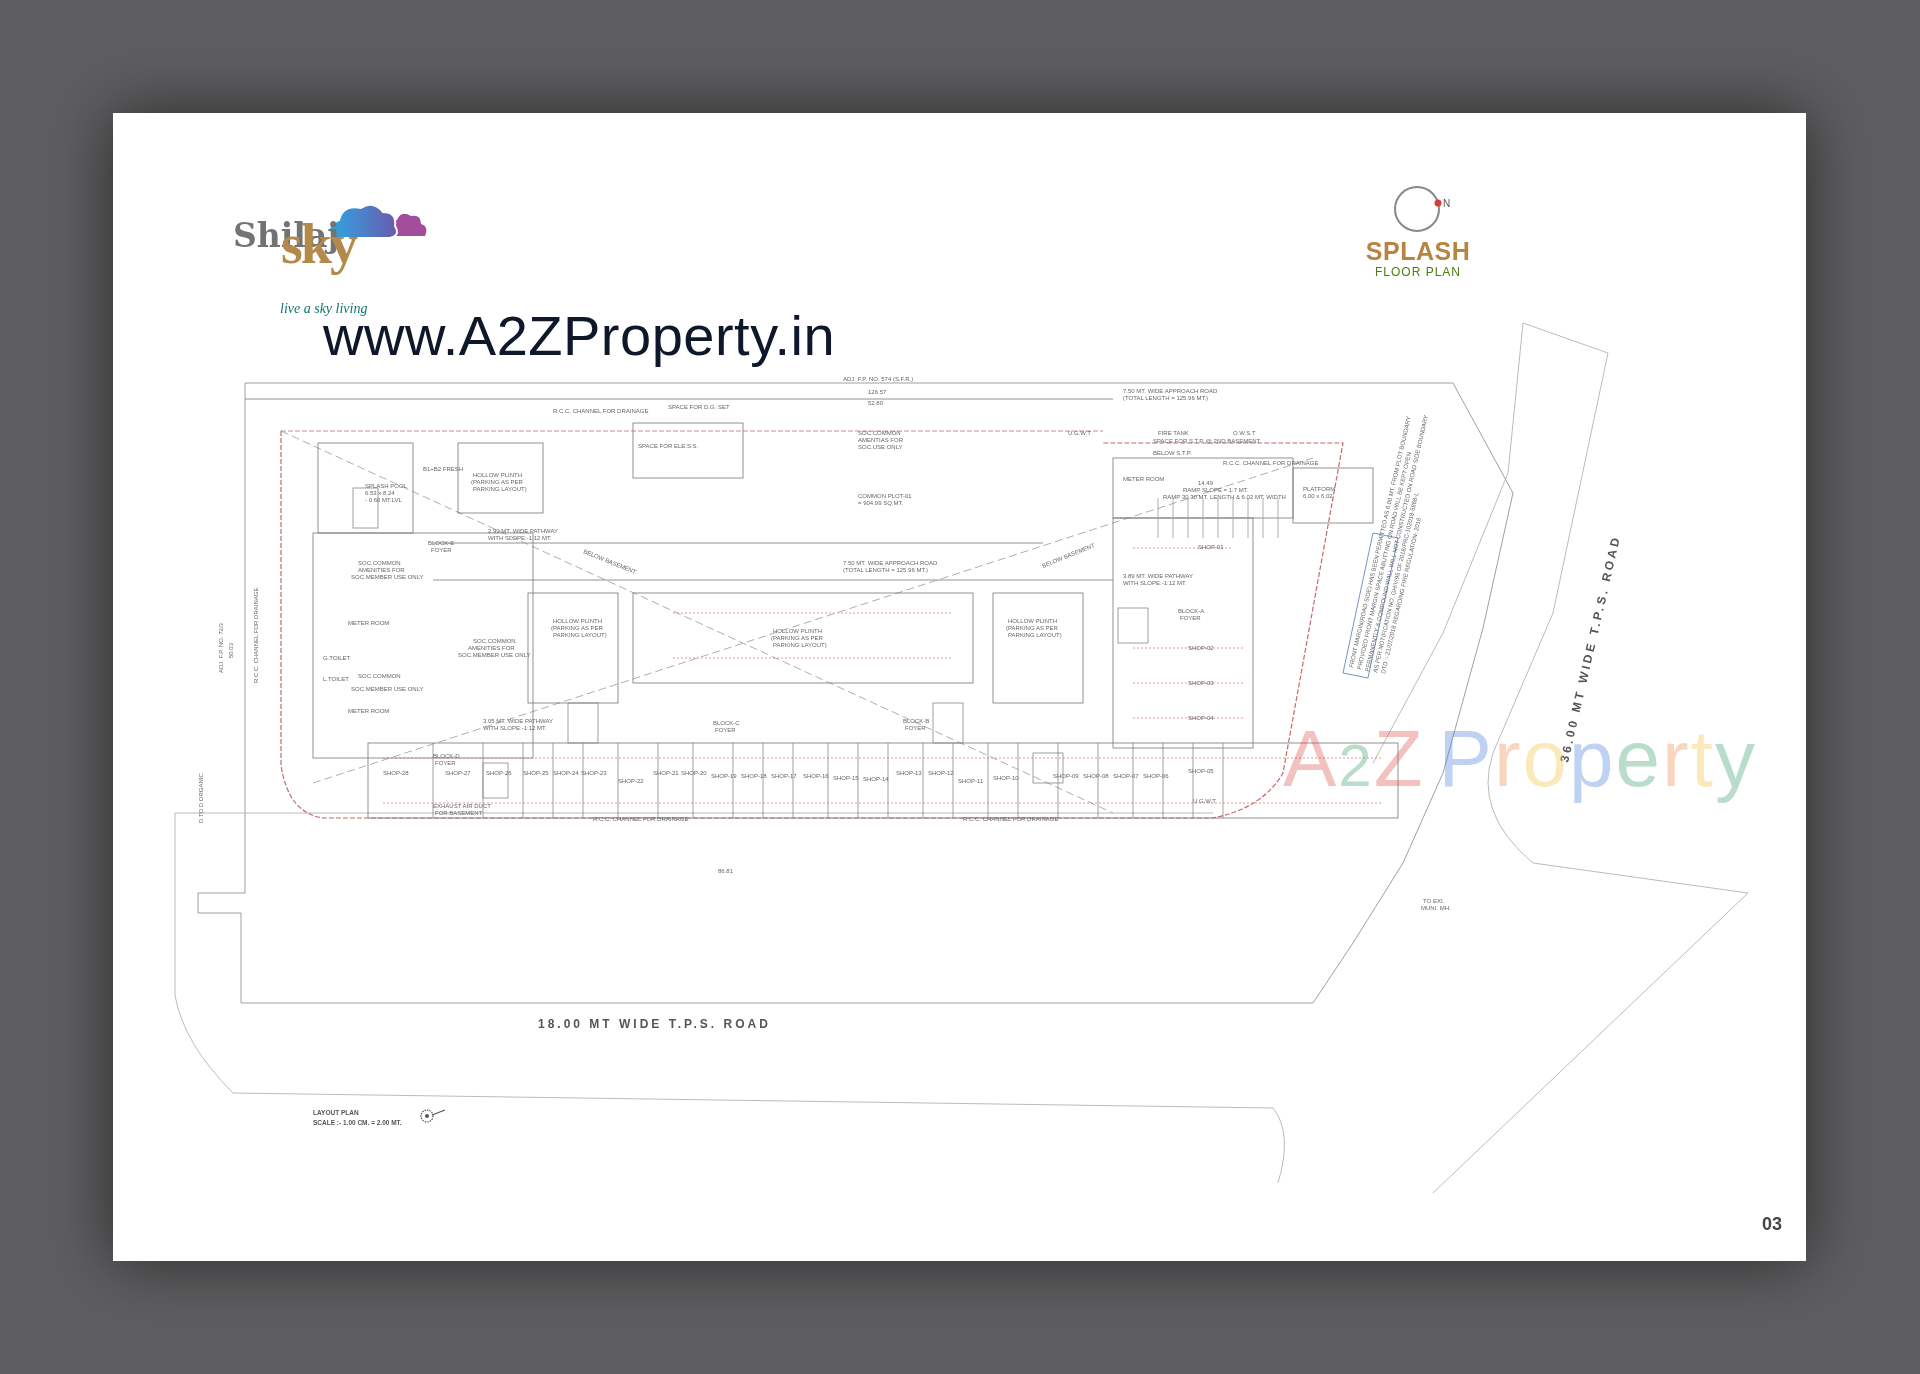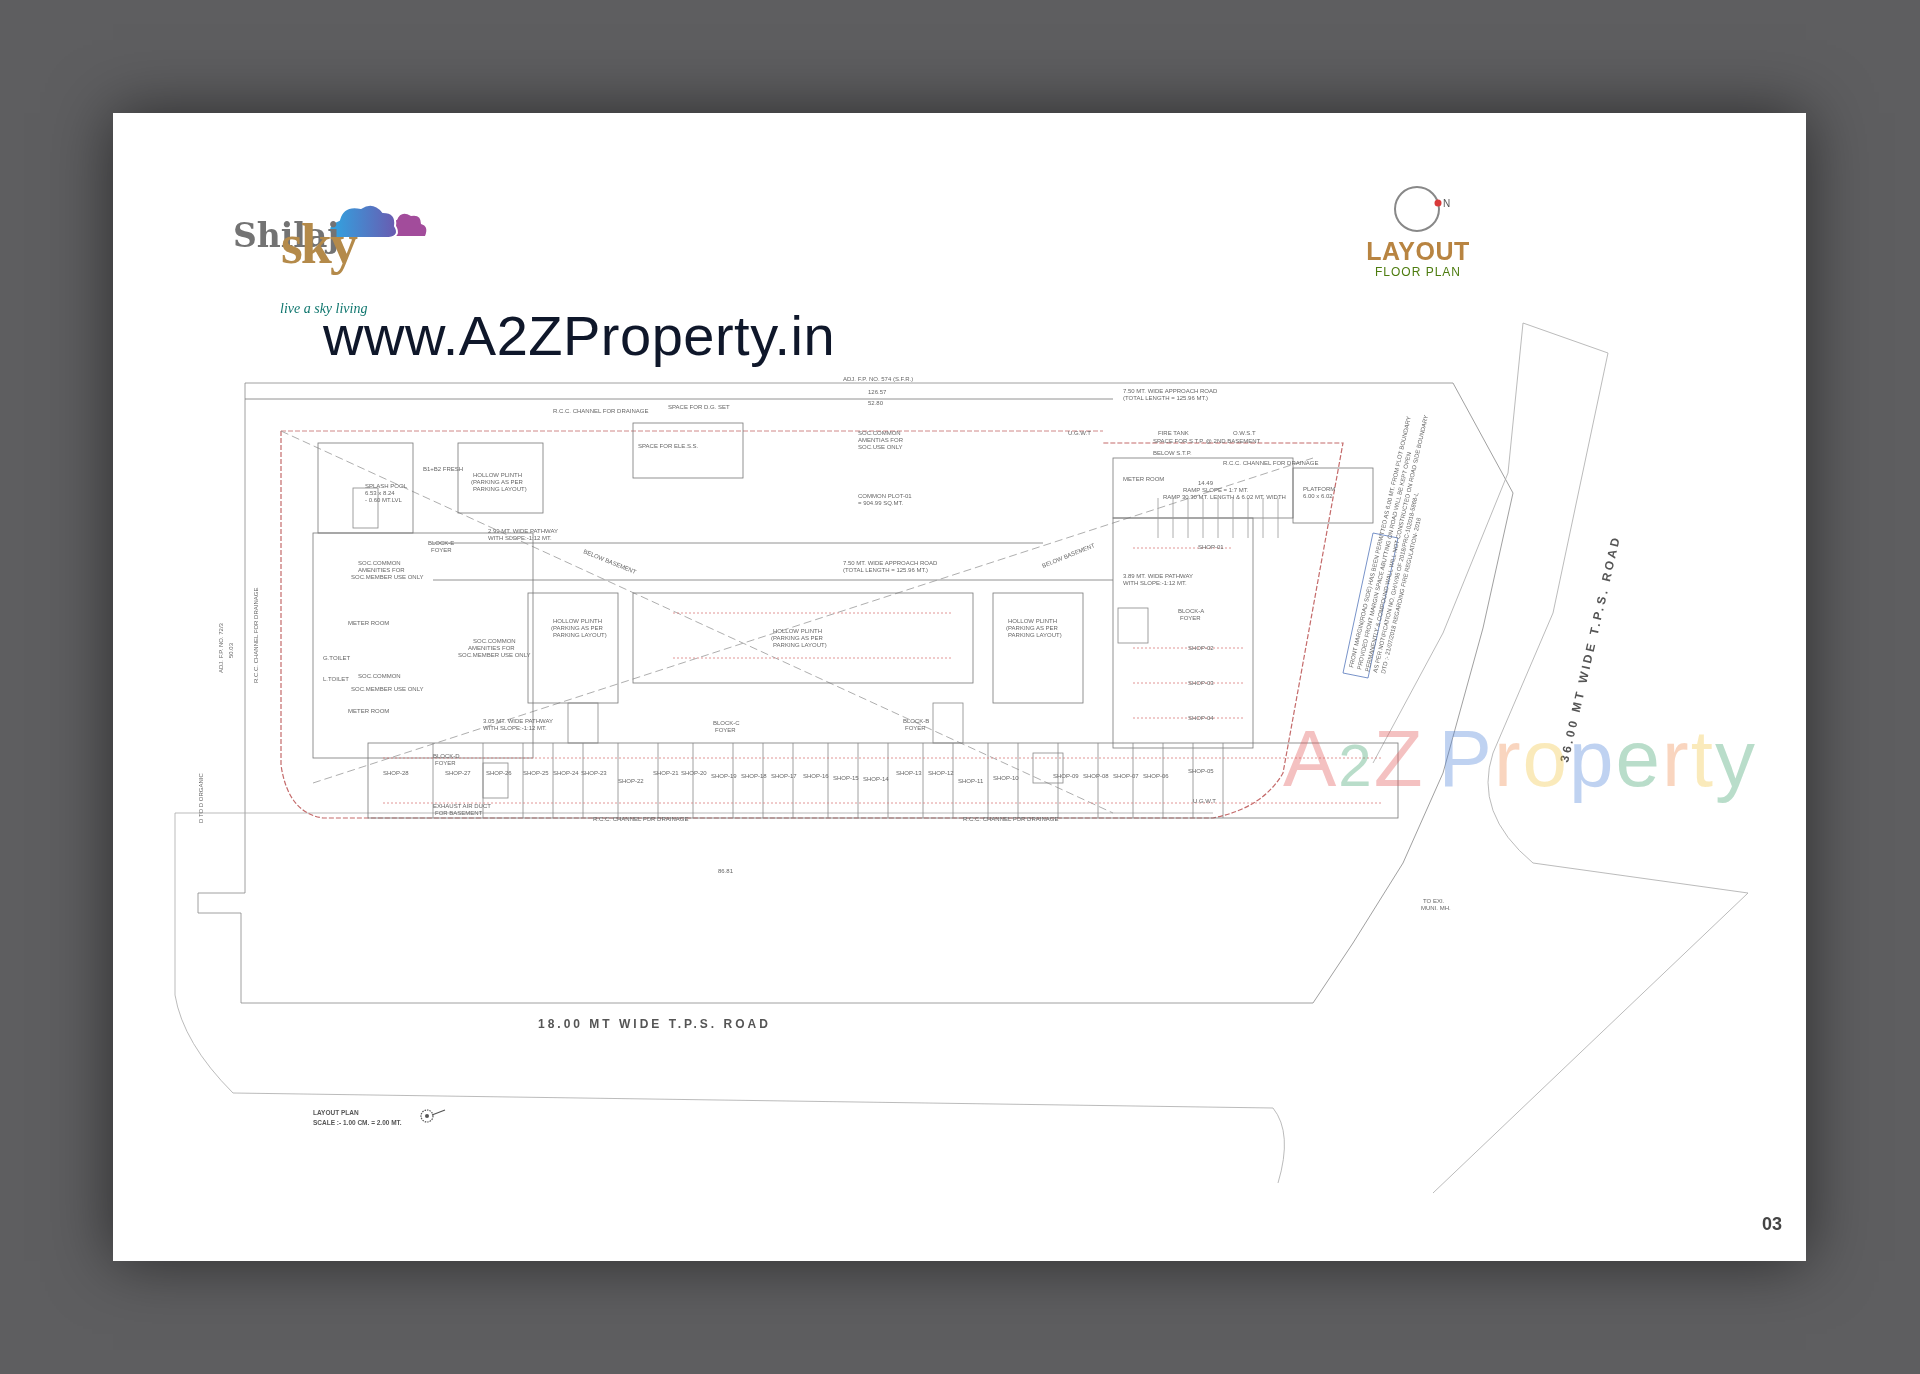--- a/index.html
+++ b/index.html
@@ -45,21 +45,21 @@
   </div>
 
   <div class="watermark-url">www.A2ZProperty.in</div>
 
   <div class="badge">
     <svg width="60" height="52" viewBox="0 0 60 52">
       <circle cx="24" cy="24" r="22" fill="none" stroke="#888" stroke-width="2"></circle>
       <circle cx="45" cy="18" r="3.5" fill="#d93a3a"></circle>
       <text x="50" y="22" font-size="10" font-family="Liberation Sans, sans-serif" fill="#555">N</text>
     </svg>
-    <div class="title">LAYOUT</div>
+    <div class="title">SPLASH</div>
     <div class="sub">FLOOR PLAN</div>
   </div>
 
   <svg class="plan" viewBox="0 0 1693 1148">
     <g fill="none" stroke="#777" stroke-width="0.8">
 
       <polyline points="132,270 1340,270 1400,380 1370,515 1330,660 1290,750 1240,830 1200,890 128,890 128,800 85,800 85,780 132,780 132,270" stroke="#888"></polyline>
 
       <path d="M62,882 L62,700 L1100,700" stroke="#aaa"></path>
       <path d="M62,882 Q70,930 120,980 L1160,995 Q1180,1020 1165,1070" stroke="#aaa"></path>

